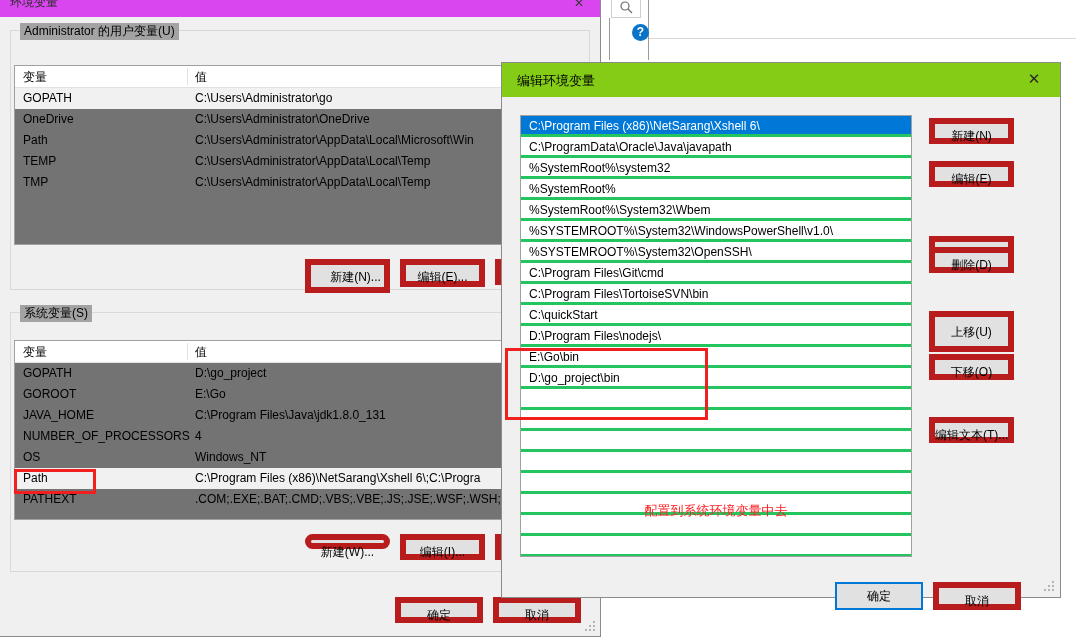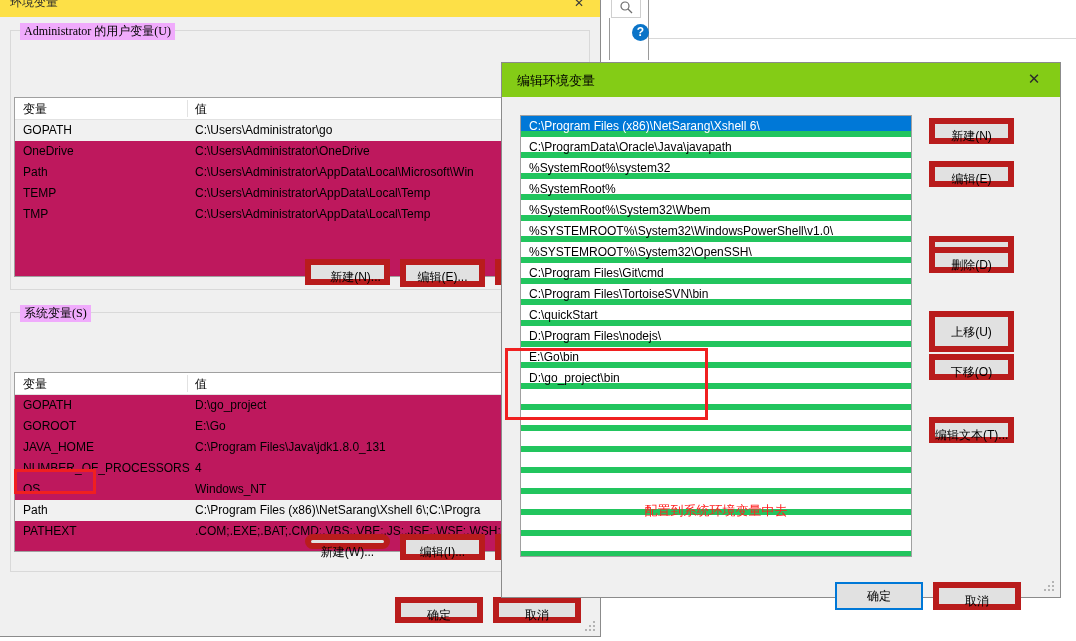--- a/index.html
+++ b/index.html
@@ -77,21 +77,21 @@
     left: 0px; top: 0px;
     width: 601px; height: 637px;
     background: #f0f0f0;
     border-right: 1px solid #8b8b8b;
     border-bottom: 1px solid #8b8b8b;
     box-sizing: border-box;
   }
   .back-titlebar {
     position: absolute;
     left: 0; top: 0; width: 600px; height: 17px;
-    background: #fde047;
+    background: #d946ef;
   }
   .back-title {
     position: absolute;
     left: 10px; top: -6px;
     font-size: 12px;
     color: #2b2b2b;
     white-space: nowrap;
   }
   .back-close {
     position: absolute;
@@ -105,35 +105,33 @@
 
   
   .group {
     position: absolute;
     border: 1px solid #d9d9d9;
     box-sizing: border-box;
   }
   .group-legend {
     position: absolute;
     top: -8px; left: 9px;
-    background: #f0abfc;
+    background: #a3a3a3;
     padding: 0 4px;
     font-size: 12px;
     color: #000000;
     white-space: nowrap;
-    font-family: Liberation Serif, serif;
   }
 
   .vartable {
     position: absolute;
-    background: #be185d;
+    background: #737373;
     border: 1px solid #a0a0a0;
     box-sizing: border-box;
     overflow: hidden;
-    margin-top: 32px;
   }
   .vt-head {
     position: relative;
     height: 21px;
     background: #ffffff;
     border-bottom: 1px solid #e2e2e2;
   }
   .vt-head .col {
     position: absolute;
     top: 3px;
@@ -219,21 +217,21 @@
     border: 1px solid #a0a0a0;
     box-sizing: border-box;
     overflow: hidden;
   }
   .pl-row {
     position: relative;
     height: 21px;
     line-height: 21px;
     font-size: 12px;
     padding-left: 8px;
-    border-bottom: 6px solid #22c55e;
+    border-bottom: 3px solid #22c55e;
     white-space: nowrap;
     color: #000000;
     box-sizing: border-box;
   }
   .pl-row.selected {
     background: #0078d7;
     color: #ffffff;
   }
   .pl-note {
     position: absolute;
@@ -312,21 +310,21 @@
     <div class="vt-row">
       <span class="c1">TEMP</span>
       <span class="c2" style="left:180px; width:376px;">C:\Users\Administrator\AppData\Local\Temp</span>
     </div>
     <div class="vt-row">
       <span class="c1">TMP</span>
       <span class="c2" style="left:180px; width:376px;">C:\Users\Administrator\AppData\Local\Temp</span>
     </div>
   </div>
 
-  <button class="btn" style="left:305px; top:259px; width:85px; height:26px;padding-left:16px;">新建(N)...</button>
+  <button class="btn" style="left:305px; top:259px; width:85px; height:34px;padding-left:16px;">新建(N)...</button>
   <button class="btn" style="left:400px; top:259px; width:85px; height:28px;">编辑(E)...</button>
   <button class="btn" style="left:495px; top:259px; width:85px; height:26px;">删除(D)...</button>
 
   <div class="group" style="left:10px; top:312px; width:580px; height:260px;">
     <div class="group-legend">系统变量(S)</div>
   </div>
 
   <div class="vartable" style="left:14px; top:340px; width:560px; height:180px;">
     <div class="vt-head">
       <div class="col" style="left:8px;">变量</div>

